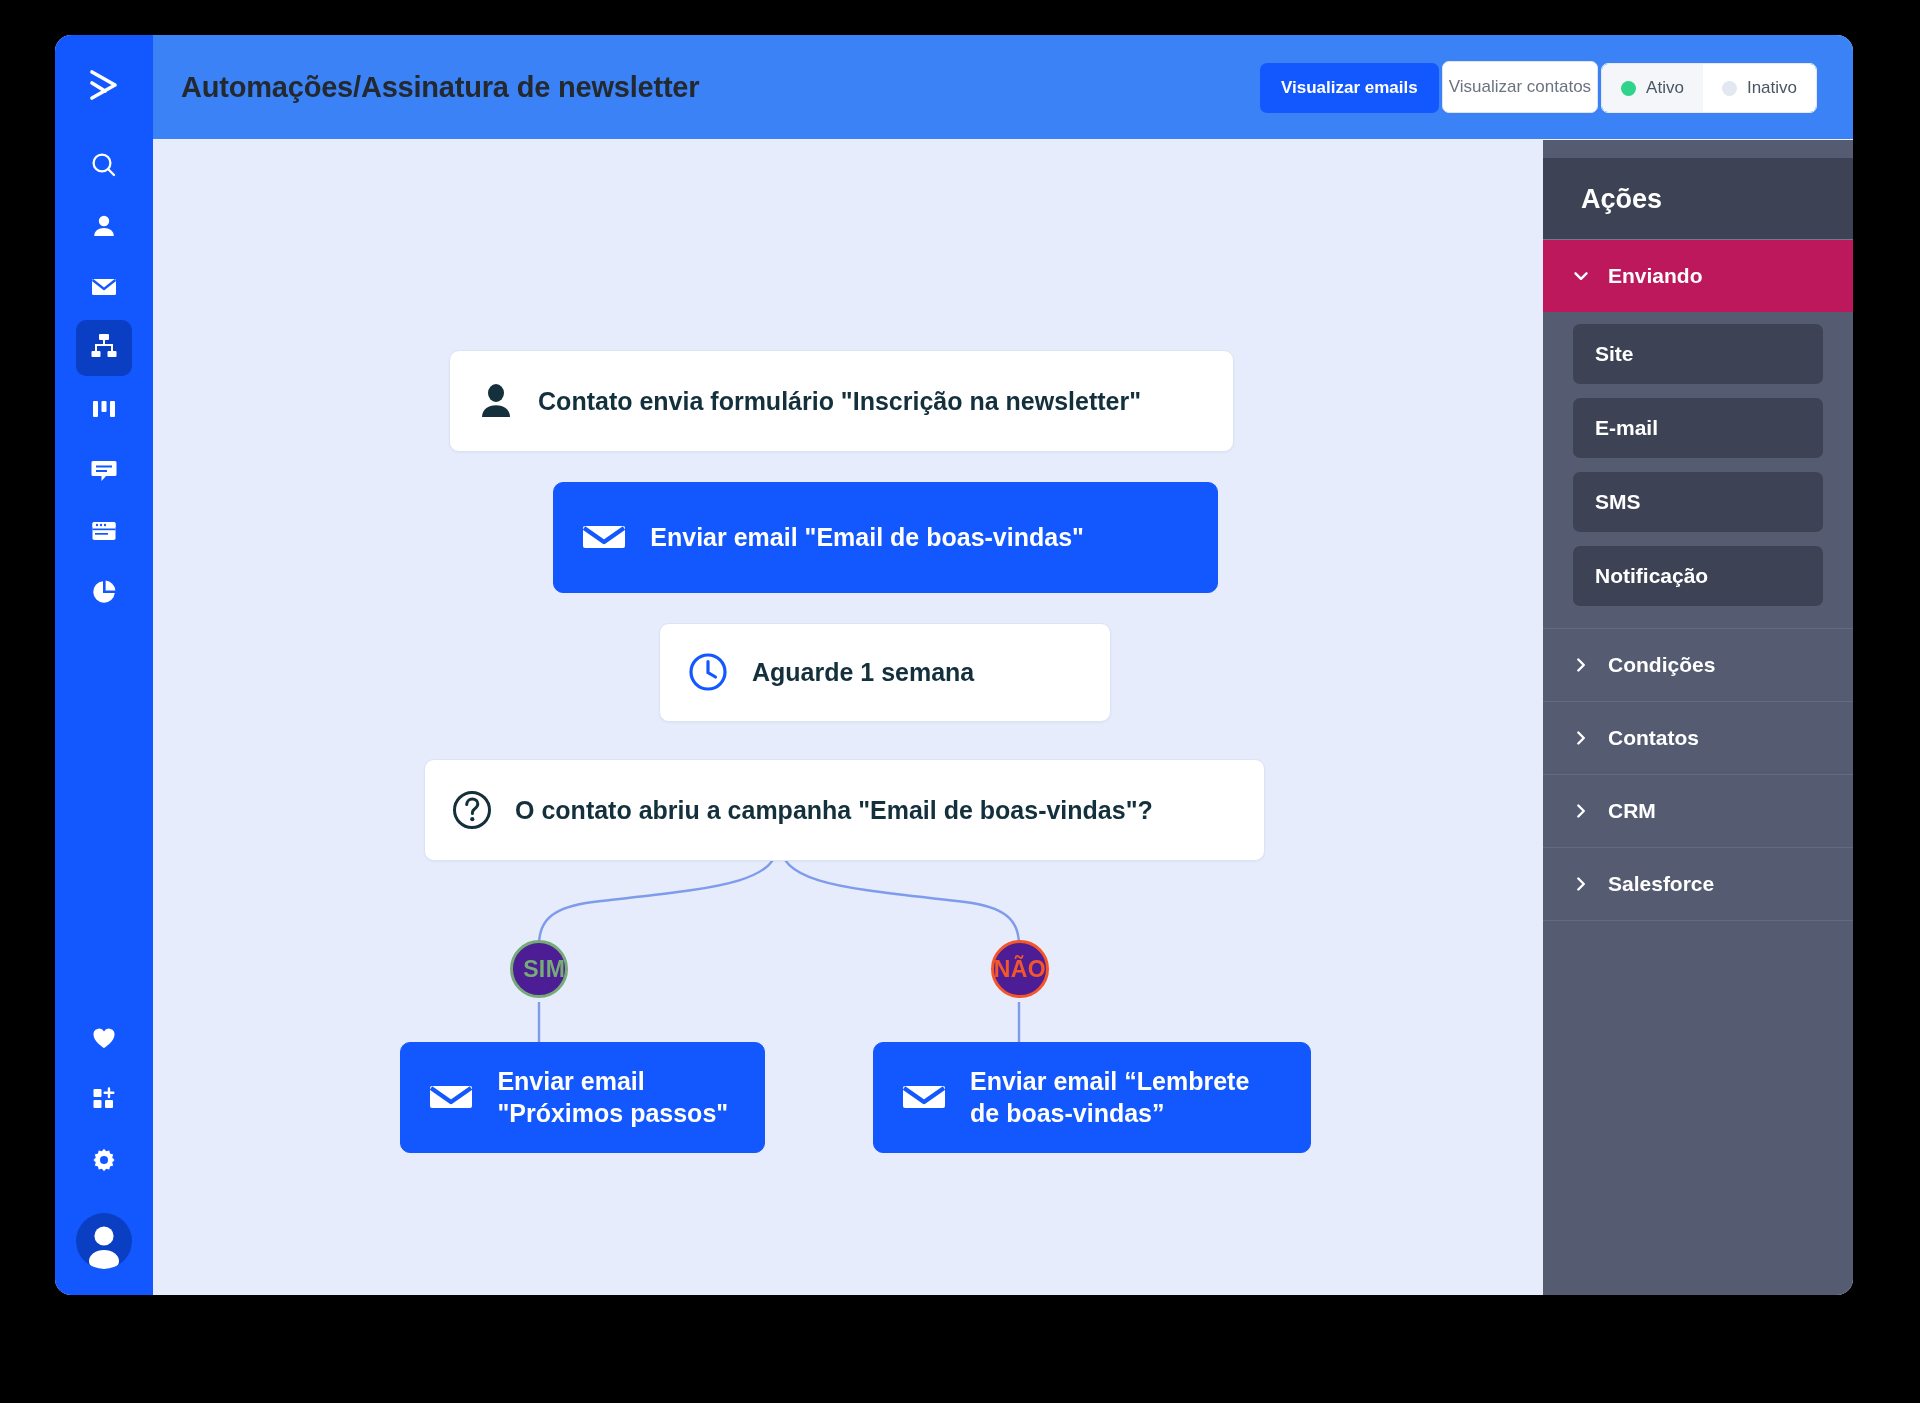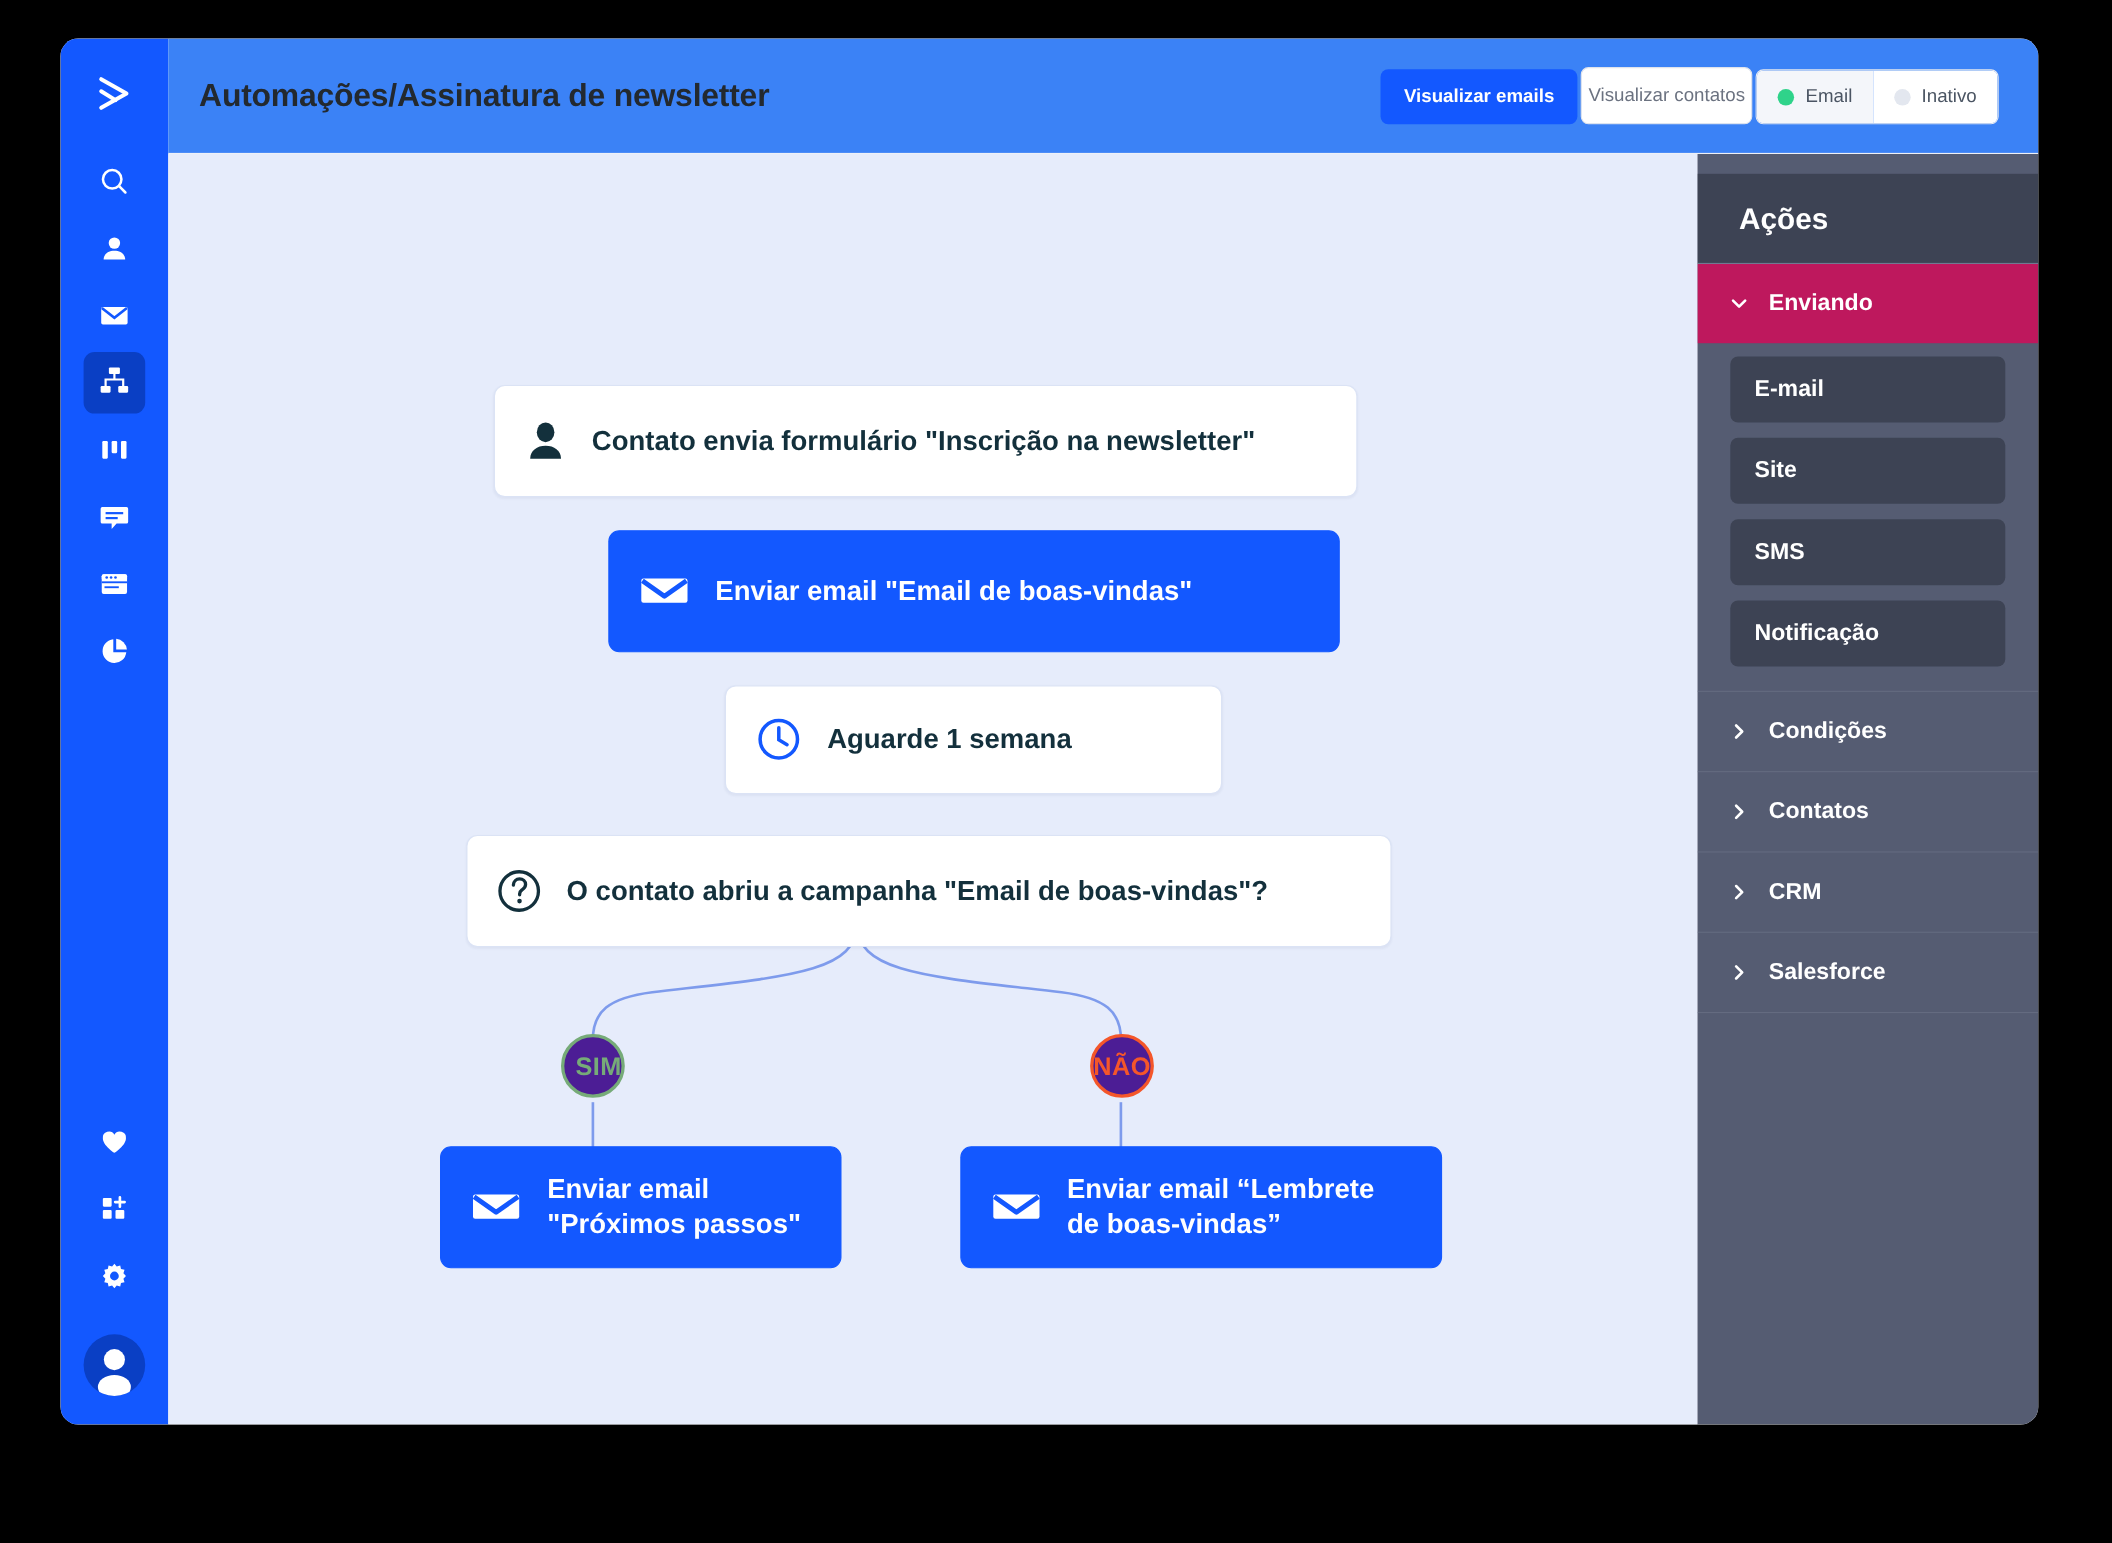--- a/index.html
+++ b/index.html
@@ -356,21 +356,21 @@
     <header id="topbar">
       <div id="page-title">Automações/Assinatura de newsletter</div>
 
       <div id="topbar-actions">
         <button class="btn-primary">Visualizar emails</button>
         <button class="btn-secondary">Visualizar contatos</button>
 
         <div id="status-toggle">
           <div class="toggle-seg on">
             <span class="dot" style="background:#2fd38a"></span>
-            <span>Email</span>
+            <span>Ativo</span>
           </div>
           <div class="toggle-seg">
             <span class="dot" style="background:#e3e7ef"></span>
             <span>Inativo</span>
           </div>
         </div>
       </div>
     </header>
 
     <div id="body-split">
@@ -469,22 +469,22 @@
 
         <div class="acc-head open">
           <span class="chev">
             <svg width="16" height="16" viewBox="0 0 16 16">
                 <path d="M2.5 5.3L8 10.8l5.5-5.5" fill="none" stroke="#fff" stroke-width="2.4" stroke-linecap="round" stroke-linejoin="round"></path>
               </svg>
           </span>
           <span>Enviando</span>
         </div>
         <div class="acc-body">
+          <div class="acc-item">Site</div>
           <div class="acc-item">E-mail</div>
-          <div class="acc-item">Site</div>
           <div class="acc-item">SMS</div>
           <div class="acc-item">Notificação</div>
         </div>
 
         <div class="acc-head">
           <span class="chev">
             <svg width="16" height="16" viewBox="0 0 16 16">
                 <path d="M5.3 2.5L10.8 8l-5.5 5.5" fill="none" stroke="#fff" stroke-width="2.4" stroke-linecap="round" stroke-linejoin="round"></path>
               </svg>
           </span>

